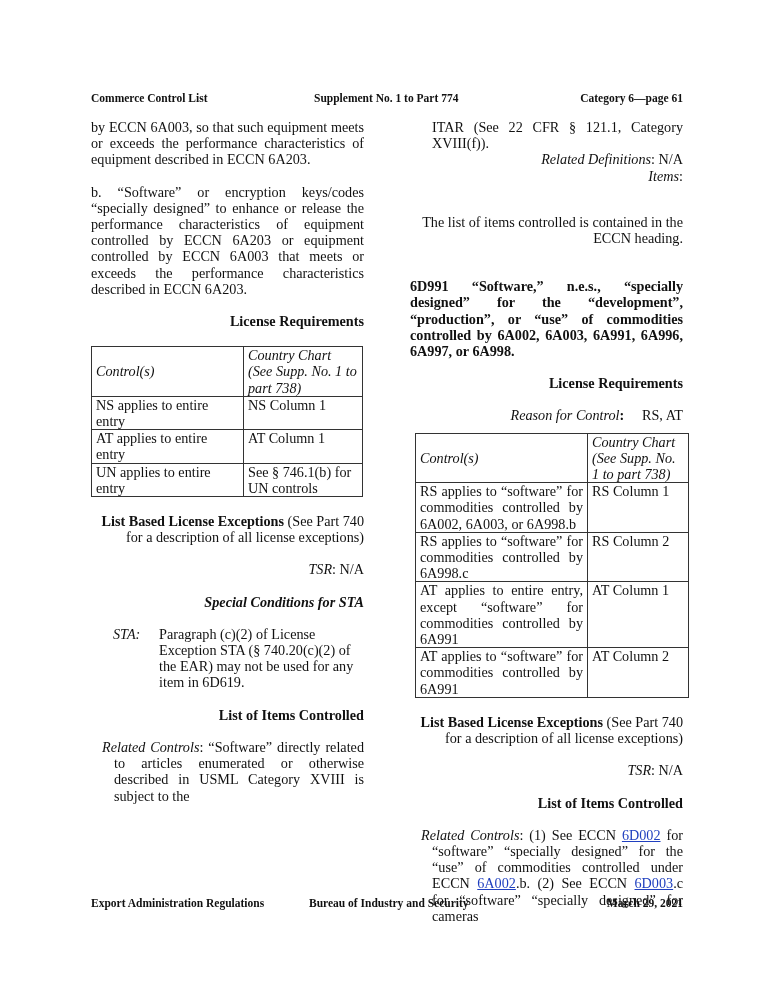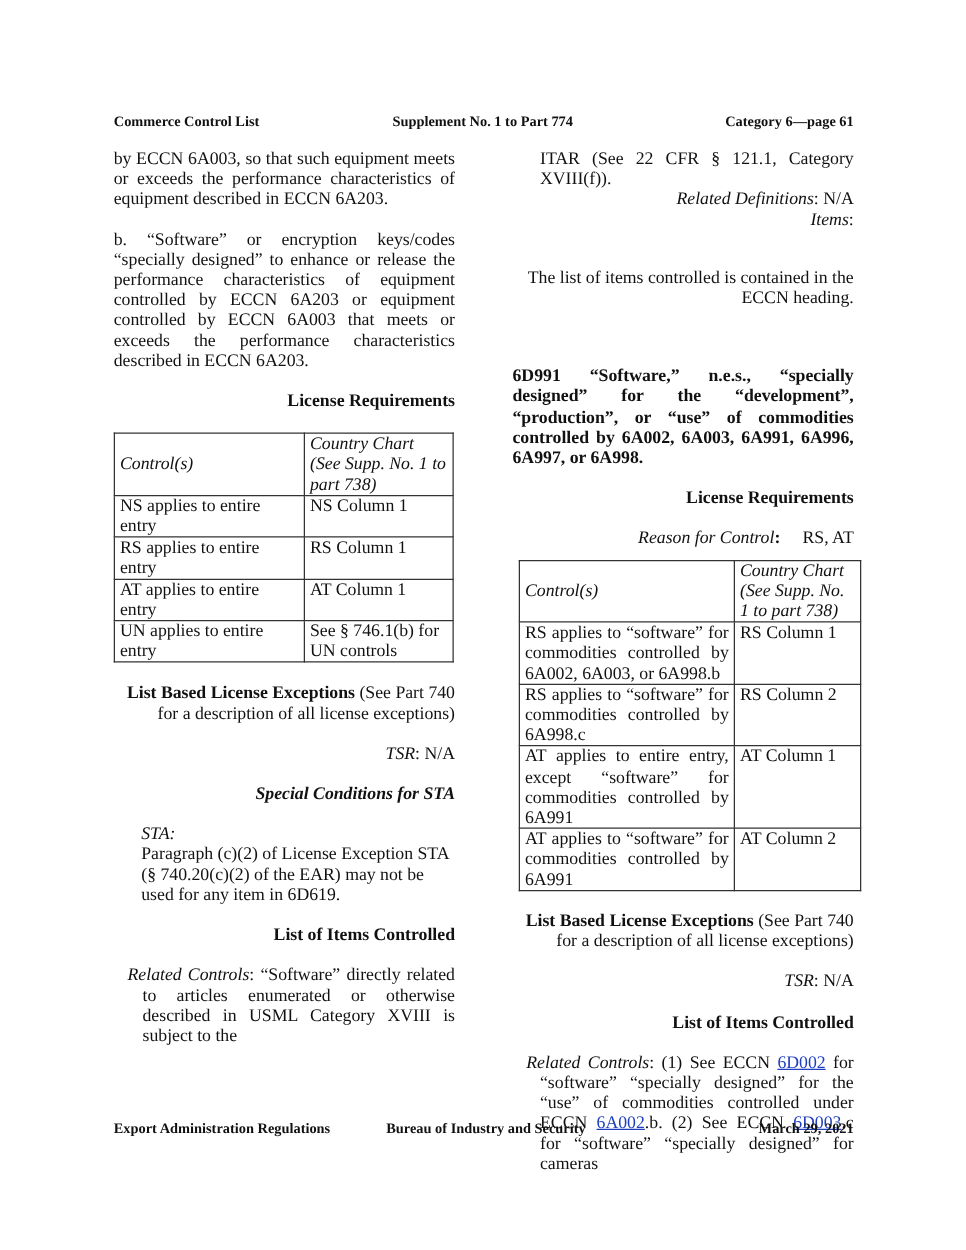--- a/index.html
+++ b/index.html
@@ -13,21 +13,21 @@
   .left { left:91px; width:273px; top:119px; }
   .right { left:410px; width:273px; top:119px; }
   p { margin:0;text-align:right; }
   .just { text-align:justify; }
   .b { font-weight:bold; }
   .i { font-style:italic; }
   table.ctl { border-collapse:collapse; width:100%; font-size:14.2px; line-height:16.2px; }
   table.ctl td { border:1.3px solid #333; vertical-align:top; padding:0 4px; }
   table.ctl td.h { font-style:italic; text-align:left; vertical-align:middle; }
   a.lnk { color:#1f3fbf; text-decoration:underline; }
-  .sta { display:flex;flex-direction:column; }
+  .sta { display:flex; }
   .sta .lab { width:46px; flex:none; font-style:italic; }
 </style>
 </head>
 <body>
 
 <div class="hdr">
   <span style="left:0">Commerce Control List</span>
   <span style="left:223px">Supplement No. 1 to Part 774</span>
   <span style="right:0">Category 6—page 61</span>
 </div>
@@ -41,24 +41,20 @@
 
   <table class="ctl" style="margin-top:17px; width:272px">
     <tbody>
         <tr>
       <td class="h" style="width:143px">Control(s)</td>
       <td class="h">Country Chart (See Supp. No. 1 to part 738)</td>
     </tr>
     <tr>
       <td>NS applies to entire entry</td>
       <td>NS Column 1</td>
-    </tr>
-    <tr>
-      <td>RS applies to entire entry</td>
-      <td>RS Column 1</td>
     </tr>
     <tr>
       <td>AT applies to entire entry</td>
       <td>AT Column 1</td>
     </tr>
     <tr>
       <td>UN applies to entire entry</td>
       <td>See § 746.1(b) for UN controls</td>
     </tr>
   </tbody>
@@ -79,21 +75,21 @@
 
   <p class="just" style="margin-top:16px; padding-left:23px; text-indent:-12px"><span class="i">Related Controls</span><span>: “Software” directly related to articles enumerated or otherwise described in USML Category XVIII is subject to the</span></p>
 </div>
 
 <div class="col right">
   <p class="just" style="padding-left:22px">ITAR (See 22 CFR § 121.1, Category XVIII(f)).</p>
   <p style="padding-left:11px"><span class="i">Related Definitions</span><span>:    N/A</span></p>
   <p style="padding-left:11px"><span class="i">Items</span><span>:</span></p>
   <p style="margin-top:30px">The list of items controlled is contained in the ECCN heading.</p>
 
-  <p class="b just" style="margin-top:47px">6D991 “Software,” n.e.s., “specially designed” for the “development”, “production”, or “use” of commodities controlled by 6A002, 6A003, 6A991, 6A996, 6A997, or 6A998.</p>
+  <p class="b just" style="margin-top:32px">6D991 “Software,” n.e.s., “specially designed” for the “development”, “production”, or “use” of commodities controlled by 6A002, 6A003, 6A991, 6A996, 6A997, or 6A998.</p>
 
   <p class="b" style="margin-top:16px">License Requirements</p>
   <p style="margin-top:16px; padding-left:22px"><span class="i">Reason for Control</span><span class="b">:</span>&nbsp;&nbsp;&nbsp;&nbsp;&nbsp;<span>RS, AT</span></p>
 
   <table class="ctl" style="margin-top:9px; margin-left:5px; width:274px">
     <tbody>
         <tr>
       <td class="h" style="width:163px">Control(s)</td>
       <td class="h">Country Chart (See Supp. No. 1 to part 738)</td>
     </tr>

